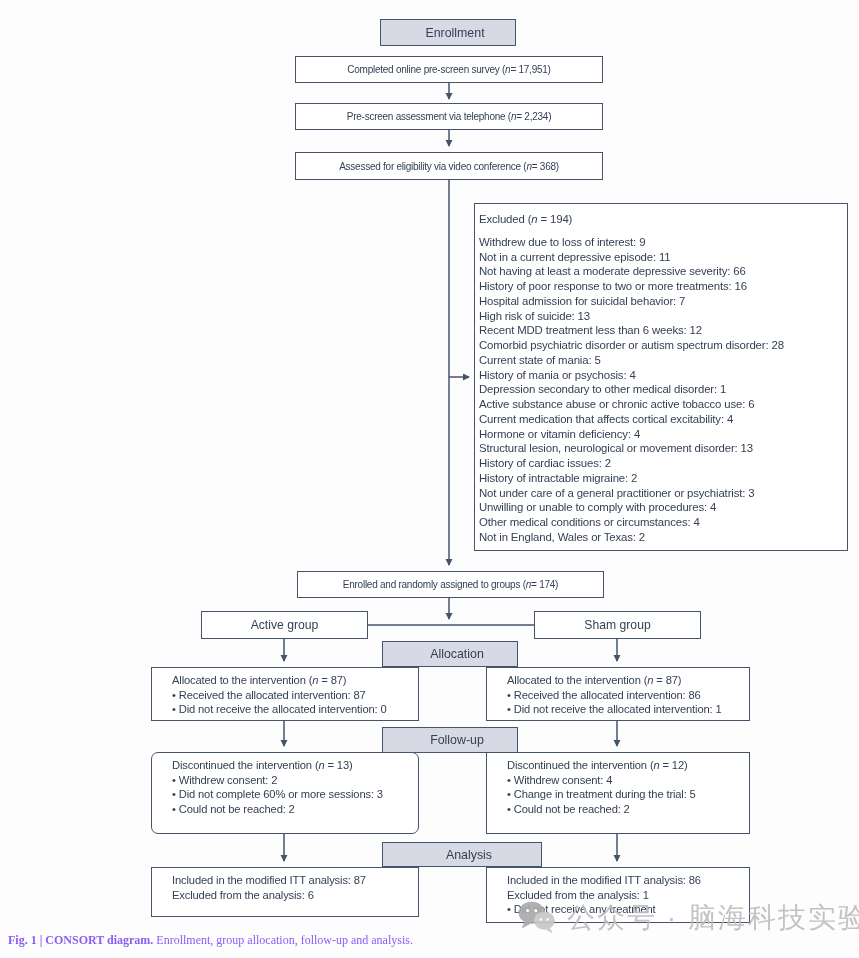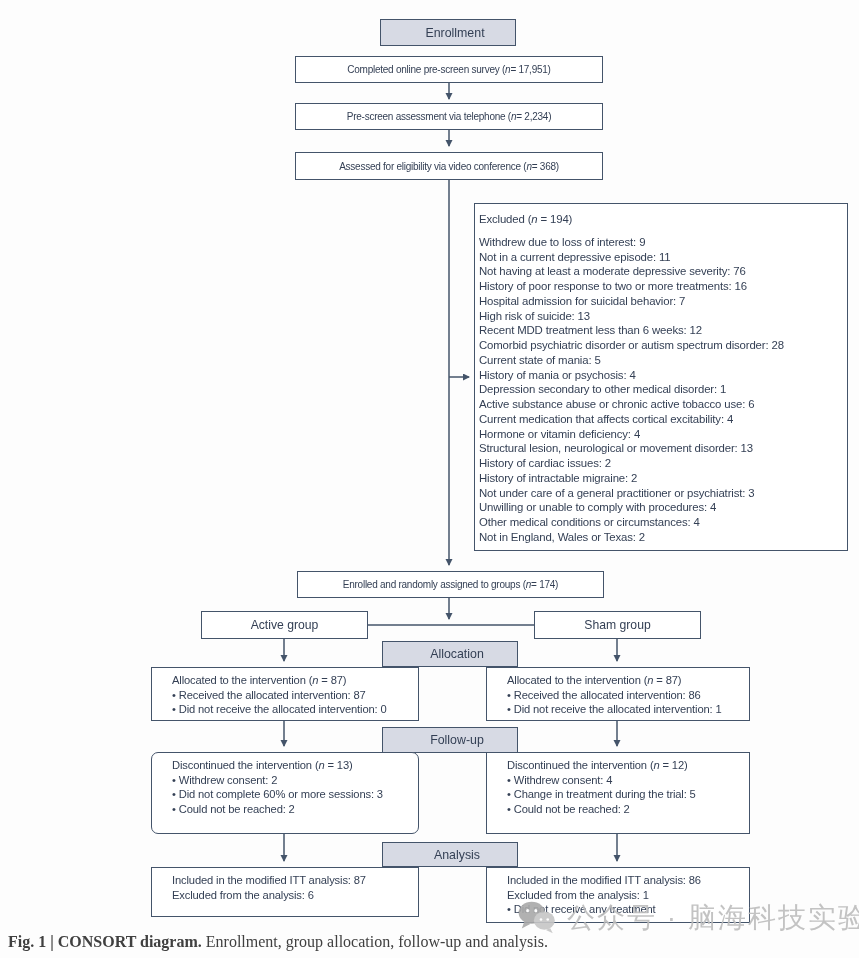--- a/index.html
+++ b/index.html
@@ -19,21 +19,21 @@
   .single{font-size:10px;letter-spacing:-0.25px;}
   .grouplbl{font-size:12.2px;}
   .multi{padding:5px 20px;font-size:11.2px;letter-spacing:-0.15px;line-height:14.6px;}
   .multi .line,.multi .title{white-space:nowrap;}
   .excl{padding:8px 4px;font-size:11.4px;letter-spacing:-0.15px;line-height:14.75px;}
   .excl .reasons{margin-top:8px;}
   .excl .line{white-space:nowrap;}
   svg.connectors{position:absolute;left:0;top:0;pointer-events:none;}
   .caption{
     position:absolute;left:8px;top:933px;width:760px;
-    font-family:"Liberation Serif","DejaVu Serif",serif;font-size:16px;color:#404040;
+    font-family:"Liberation Serif","DejaVu Serif",serif;font-size:12px;color:#8b5cf6;
   }
   .caption b{font-weight:bold;}
   .watermark{
     position:absolute;left:516px;top:897px;display:flex;align-items:center;gap:9px;
     color:var(--watermark);font-size:28px;letter-spacing:2px;opacity:0.9;white-space:nowrap;
   }
 </style>
 </head>
 <body>
 
@@ -67,21 +67,21 @@
 
   <div class="box center single" style="left:295px;top:103px;width:308px;height:27px;">Pre-screen assessment via telephone (<i>n</i> = 2,234)</div>
 
   <div class="box center single" style="left:295px;top:152px;width:308px;height:28px;">Assessed for eligibility via video conference (<i>n</i> = 368)</div>
 
   <div class="box excl" style="left:474px;top:203px;width:374px;height:348px;">
     <div class="title">Excluded (<i>n</i> = 194)</div>
     <div class="reasons">
         <div class="line">Withdrew due to loss of interest: 9</div>
         <div class="line">Not in a current depressive episode: 11</div>
-        <div class="line">Not having at least a moderate depressive severity: 76</div>
+        <div class="line">Not having at least a moderate depressive severity: 66</div>
         <div class="line">History of poor response to two or more treatments: 16</div>
         <div class="line">Hospital admission for suicidal behavior: 7</div>
         <div class="line">High risk of suicide: 13</div>
         <div class="line">Recent MDD treatment less than 6 weeks: 12</div>
         <div class="line">Comorbid psychiatric disorder or autism spectrum disorder: 28</div>
         <div class="line">Current state of mania: 5</div>
         <div class="line">History of mania or psychosis: 4</div>
         <div class="line">Depression secondary to other medical disorder: 1</div>
         <div class="line">Active substance abuse or chronic active tobacco use: 6</div>
         <div class="line">Current medication that affects cortical excitability: 4</div>
@@ -132,21 +132,21 @@
 
   <div class="box multi" style="left:486px;top:752px;width:264px;height:82px;">
     <div class="title">Discontinued the intervention (<i>n</i> = 12)</div>
     <div>
         <div class="line">• Withdrew consent: 4</div>
         <div class="line">• Change in treatment during the trial: 5</div>
         <div class="line">• Could not be reached: 2</div>
       </div>
   </div>
 
-  <div class="box center stage" style="left:382px;top:842px;width:136px;height:25px;">Analysis</div>
+  <div class="box center stage" style="left:382px;top:842px;width:160px;height:25px;">Analysis</div>
 
   <div class="box multi" style="left:151px;top:867px;width:268px;height:50px;">
     <div>
         <div class="line">Included in the modified ITT analysis: 87</div>
         <div class="line">Excluded from the analysis: 6</div>
       </div>
   </div>
 
   <div class="box multi" style="left:486px;top:867px;width:264px;height:56px;">
     <div>

